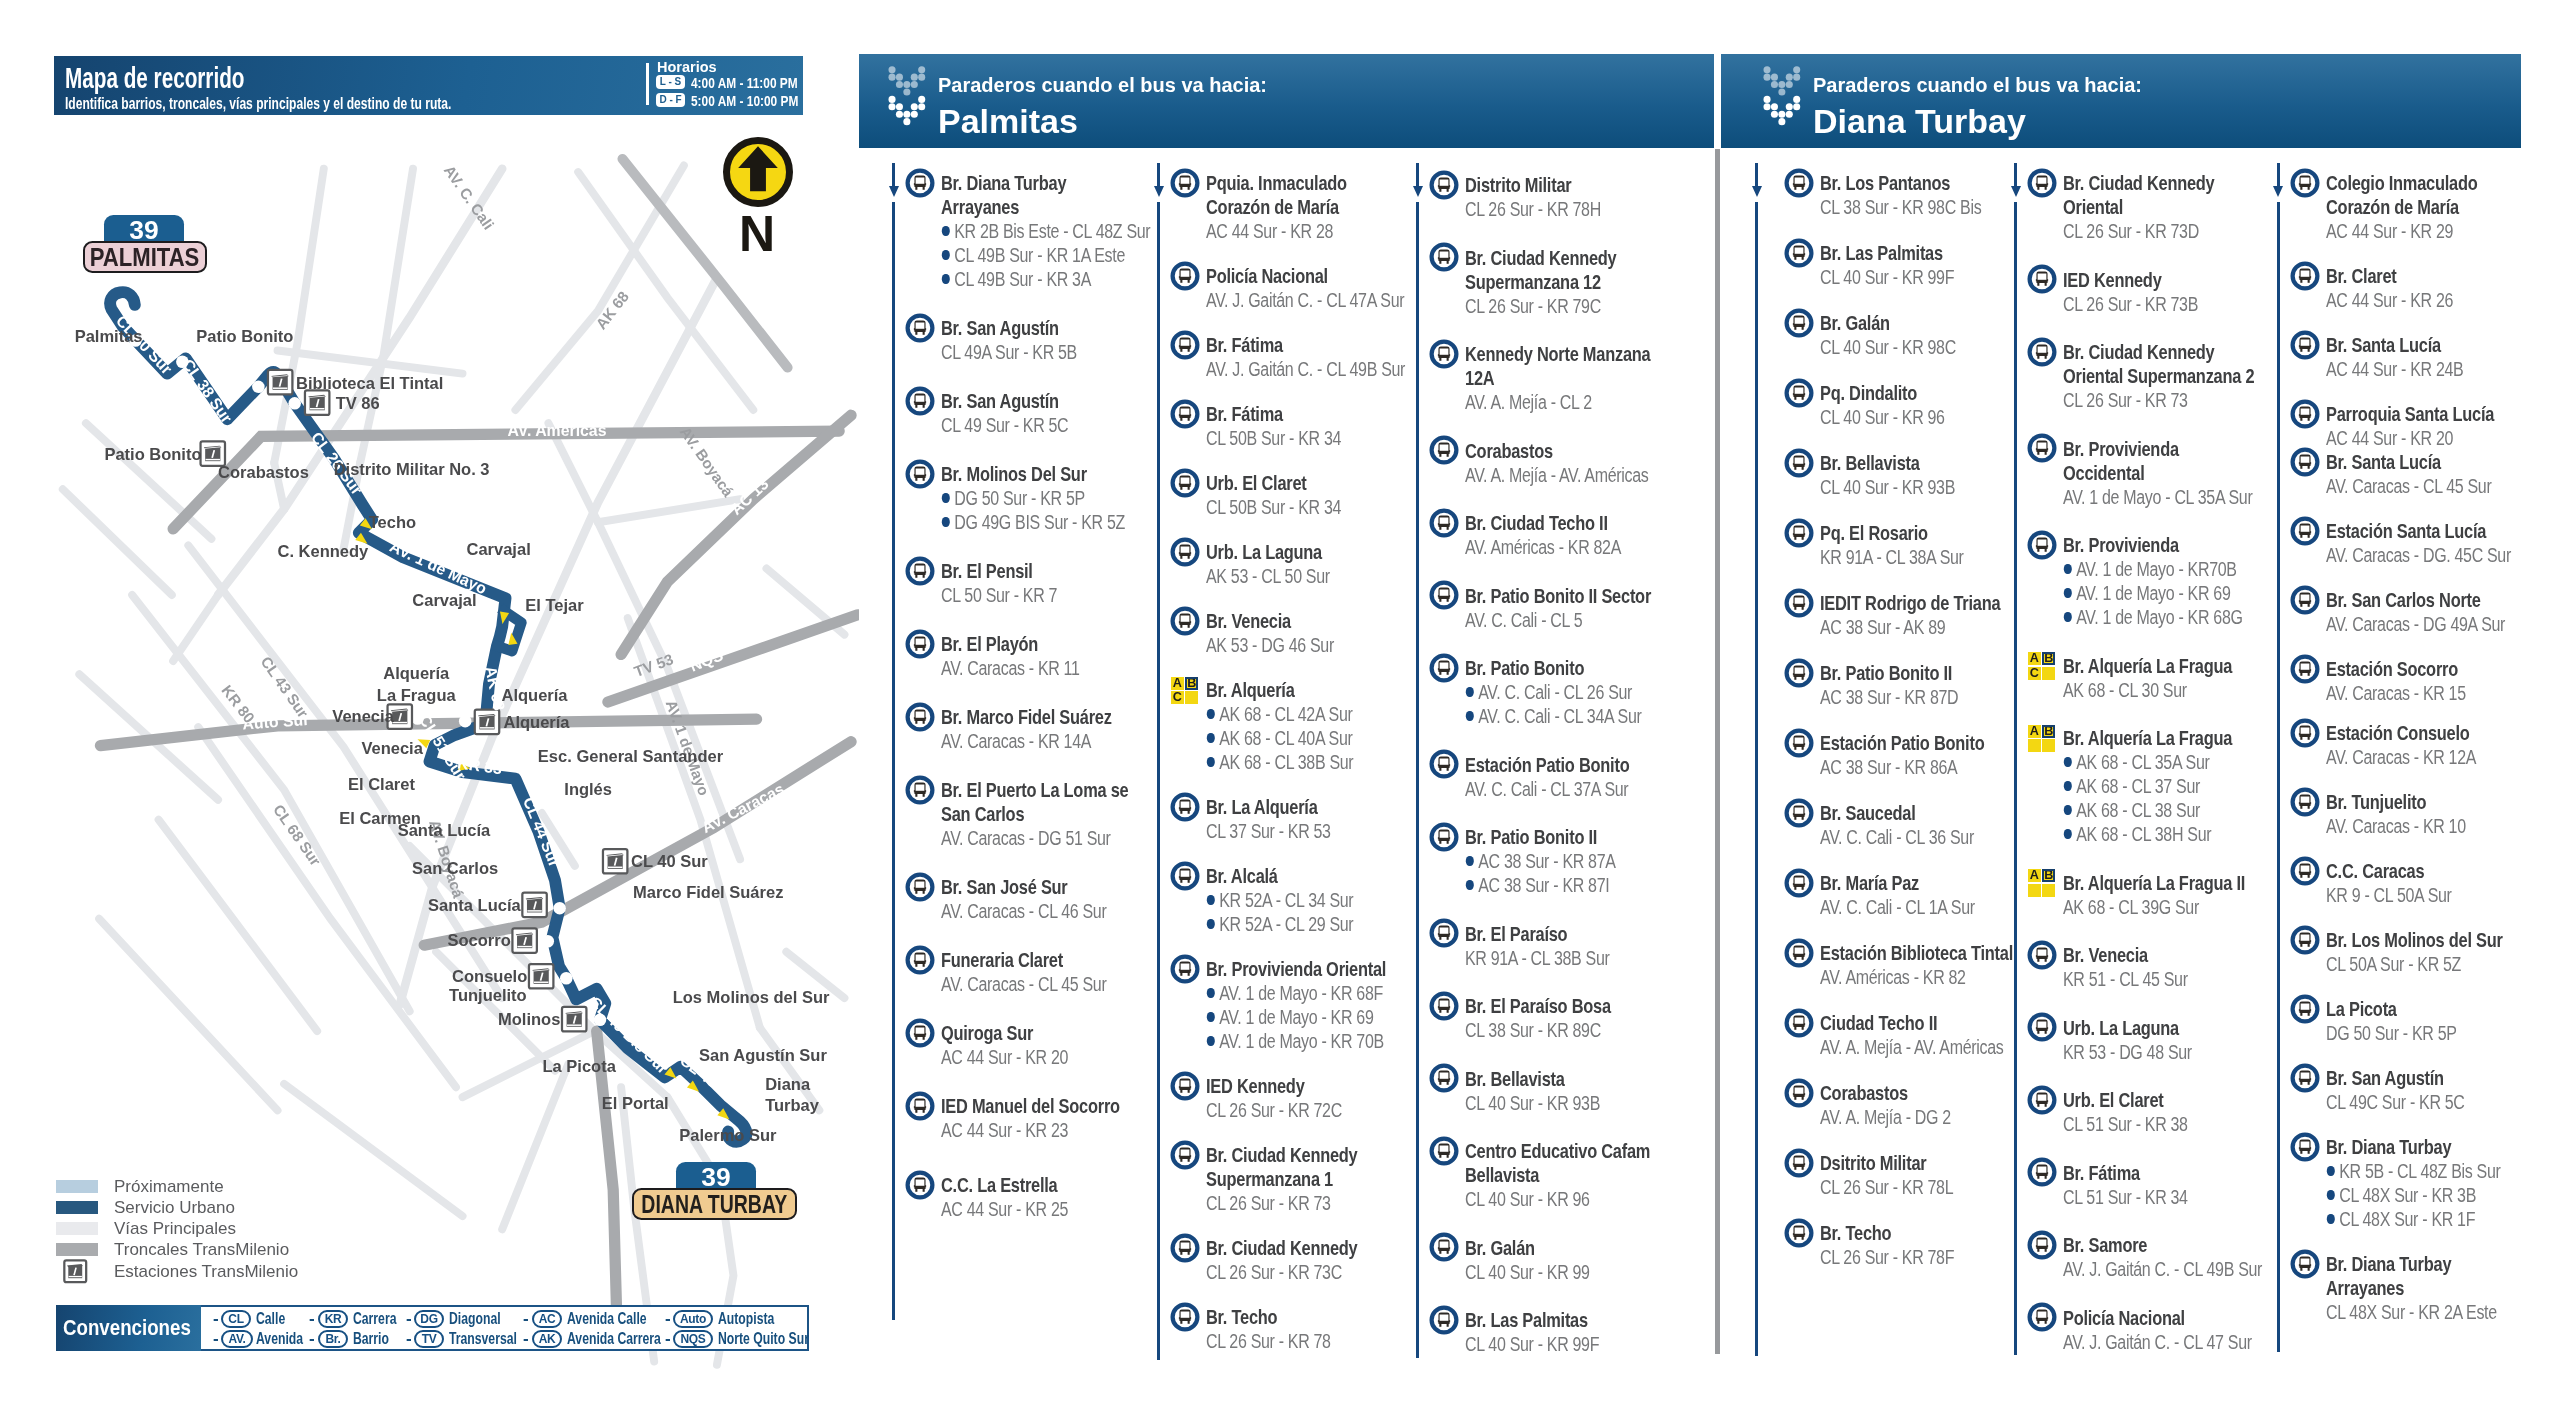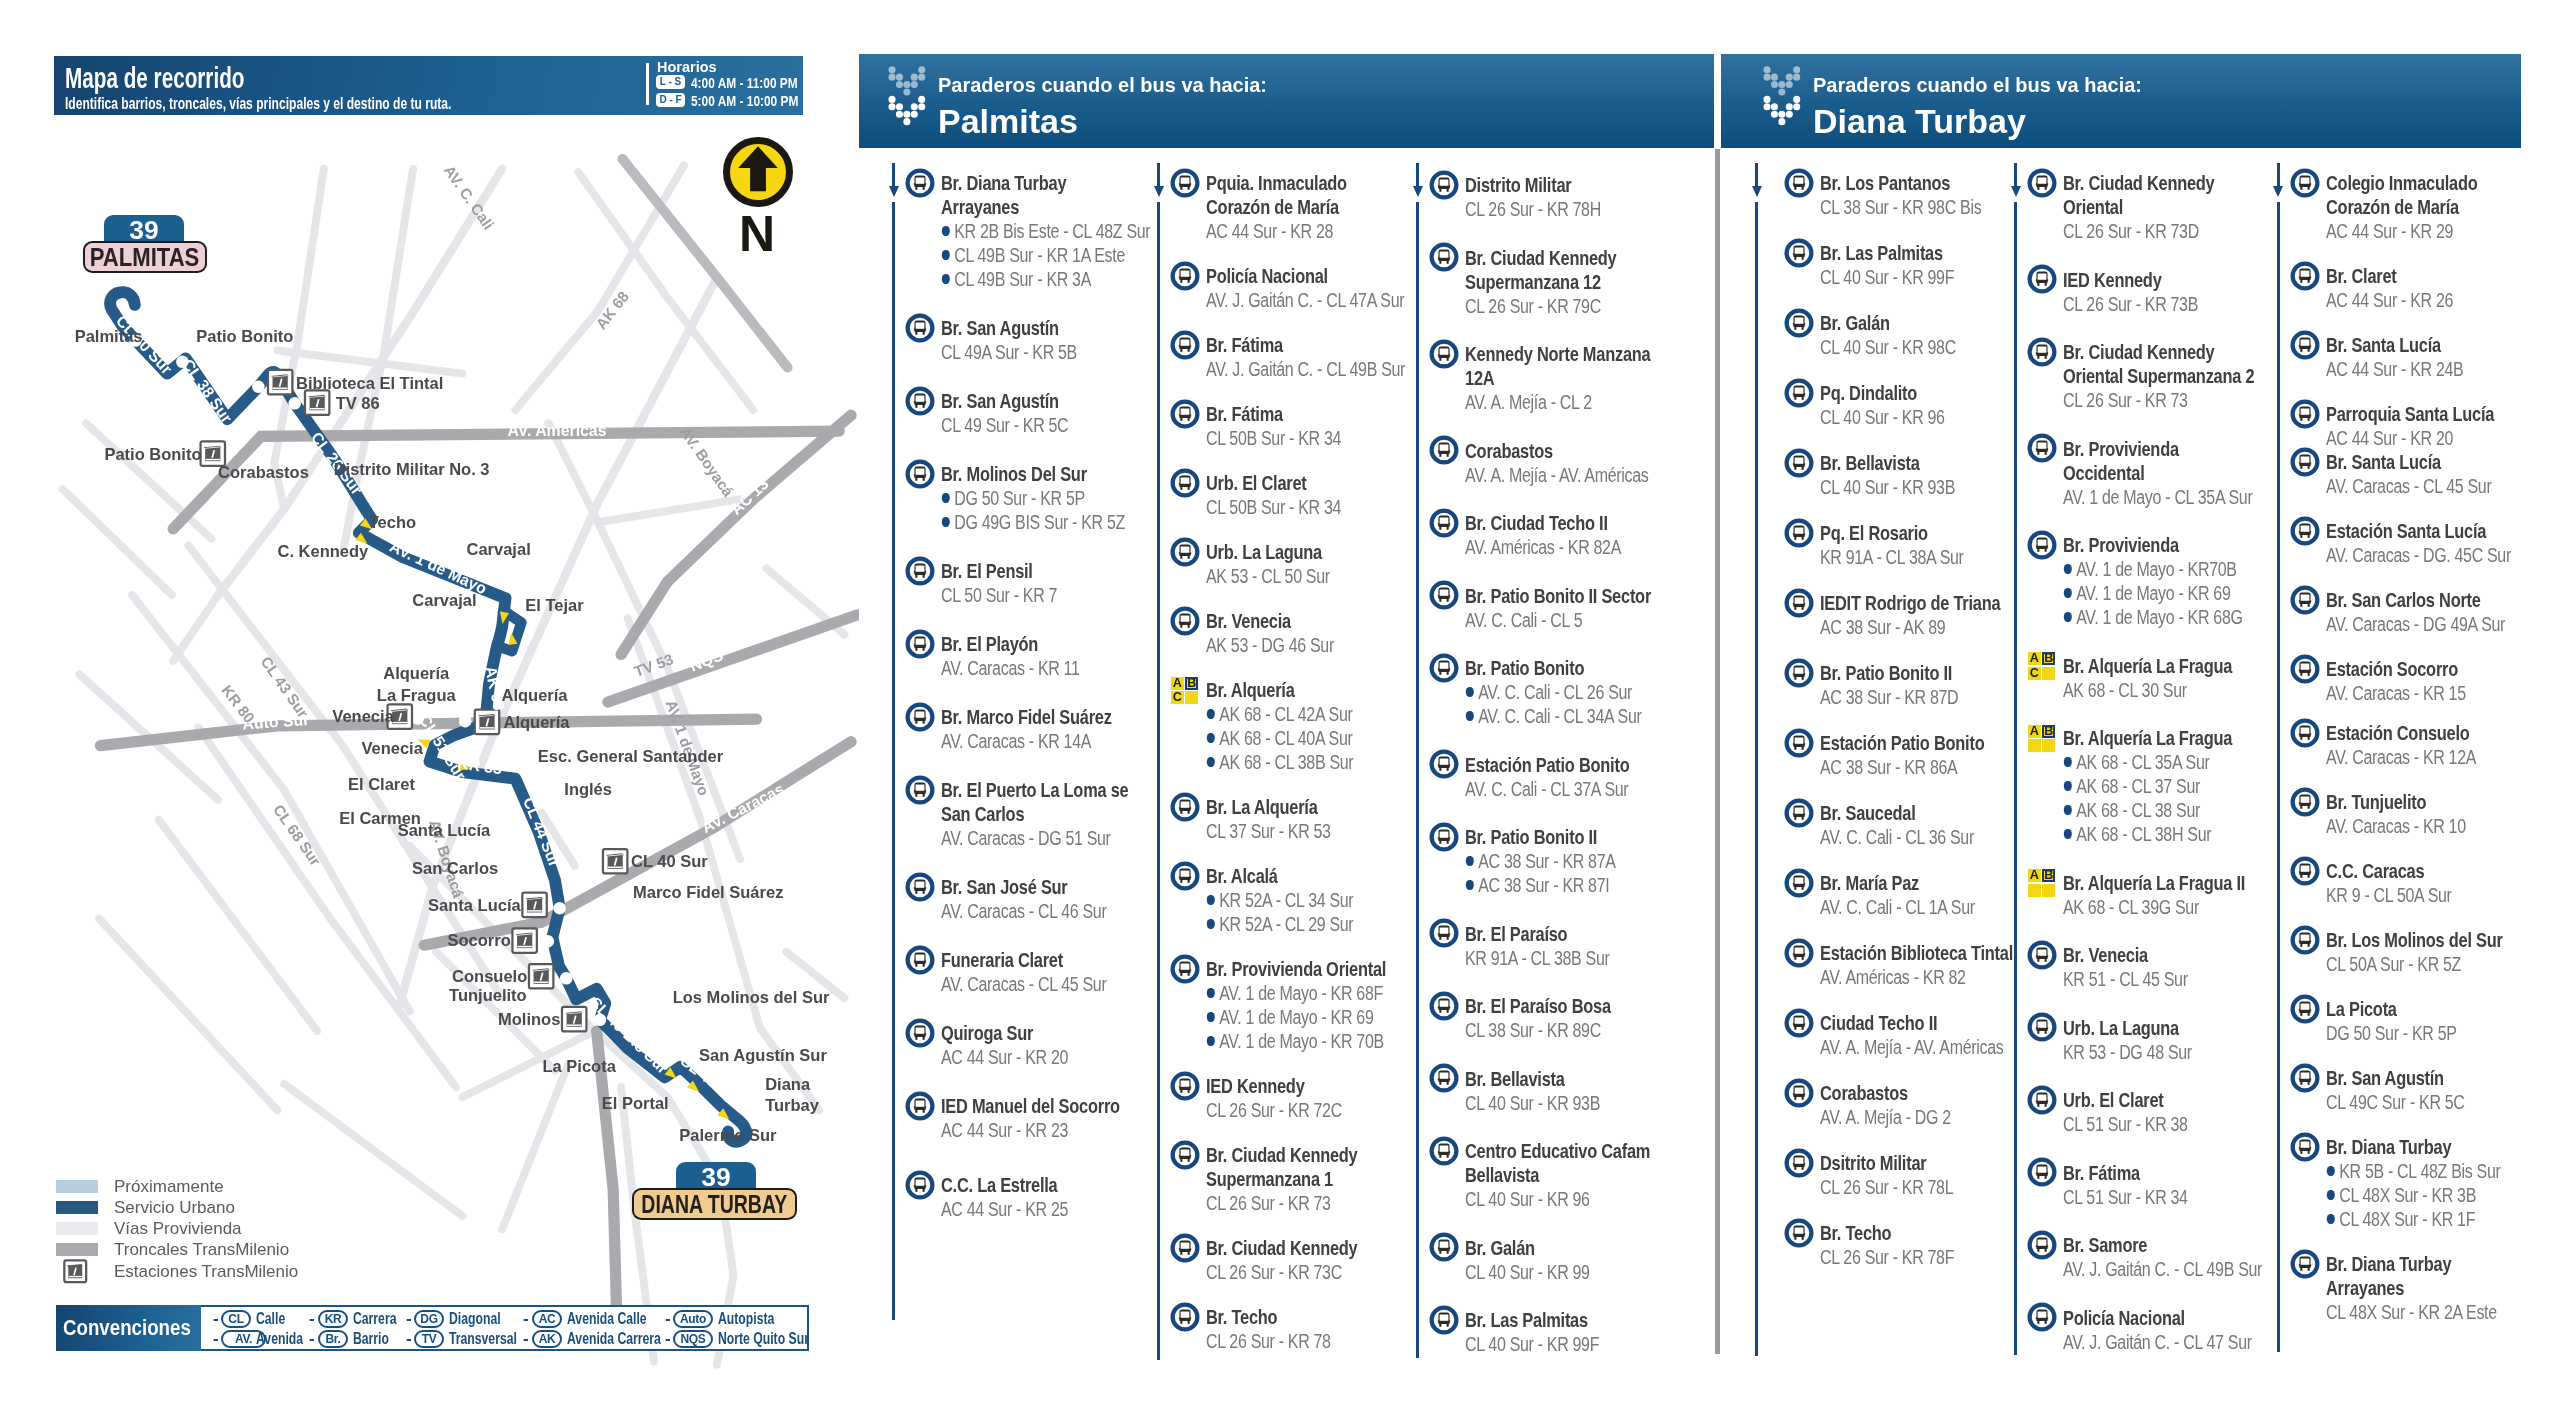--- a/index.html
+++ b/index.html
@@ -326,39 +326,39 @@
 <div class="abs" id="north-c"></div>
 <svg class="abs" style="left:723px;top:137px" width="70" height="70" viewBox="0 0 106 106">
     <path d="M 53,14 L 83,47 L 65,47 L 65,82 L 41,82 L 41,47 L 23,47 Z" fill="#1b1812"></path>
   </svg>
 <div class="abs" id="north-n">N</div>
 <div class="leg-sw" style="left:56px;top:1180px;background:#b7cedf"></div>
 <div class="leg-t" style="left:114px;top:1177px">Próximamente</div>
 <div class="leg-sw" style="left:56px;top:1201px;background:#28587f"></div>
 <div class="leg-t" style="left:114px;top:1198px">Servicio Urbano</div>
 <div class="leg-sw" style="left:56px;top:1222px;background:#e9eaed"></div>
-<div class="leg-t" style="left:114px;top:1219px">Vías Provivienda</div>
+<div class="leg-t" style="left:114px;top:1219px">Vías Principales</div>
 <div class="leg-sw" style="left:56px;top:1243px;background:#a9abae"></div>
 <div class="leg-t" style="left:114px;top:1240px">Troncales TransMilenio</div>
 <svg class="abs" style="left:63px;top:1259px" width="24.5" height="24.5" viewBox="0 0 37 37">
     <rect x="2" y="2" width="33" height="33" rx="3" fill="#fff" stroke="#58595b" stroke-width="3.4"></rect>
     <rect x="8" y="10" width="21" height="19" fill="#58595b"></rect>
     <path d="M 6,10 L 28,7.5 L 30,10.5 L 8,12.5 Z" fill="#58595b"></path>
     <path d="M 18.5,13 l 2.4,0.4 -3,11 -2.4,-0.4 Z" fill="#fff"></path>
     <rect x="8.5" y="25.5" width="20" height="2" fill="#fff"></rect>
   </svg>
 <div class="leg-t" style="left:114px;top:1262px">Estaciones TransMilenio</div>
 <div class="abs" id="conv"></div>
 <div class="abs" id="conv-l"></div>
 <div class="abs" id="conv-t">Convenciones</div>
 <div class="cdash" style="left:213px;top:1309px">-</div>
 <div class="cpill" style="left:221px;top:1310px;width:30px">CL</div>
 <div class="clab" style="left:256px;top:1309px">Calle</div>
 <div class="cdash" style="left:213px;top:1329px">-</div>
-<div class="cpill" style="left:221px;top:1330px;width:45px">AV.</div>
+<div class="cpill" style="left:221px;top:1330px;width:32px">AV.</div>
 <div class="clab" style="left:256px;top:1329px">Avenida</div>
 <div class="cdash" style="left:309px;top:1309px">-</div>
 <div class="cpill" style="left:318px;top:1310px;width:30px">KR</div>
 <div class="clab" style="left:353px;top:1309px">Carrera</div>
 <div class="cdash" style="left:309px;top:1329px">-</div>
 <div class="cpill" style="left:318px;top:1330px;width:30px">Br.</div>
 <div class="clab" style="left:353px;top:1329px">Barrio</div>
 <div class="cdash" style="left:406px;top:1309px">-</div>
 <div class="cpill" style="left:414px;top:1310px;width:30px">DG</div>
 <div class="clab" style="left:449px;top:1309px">Diagonal</div>

